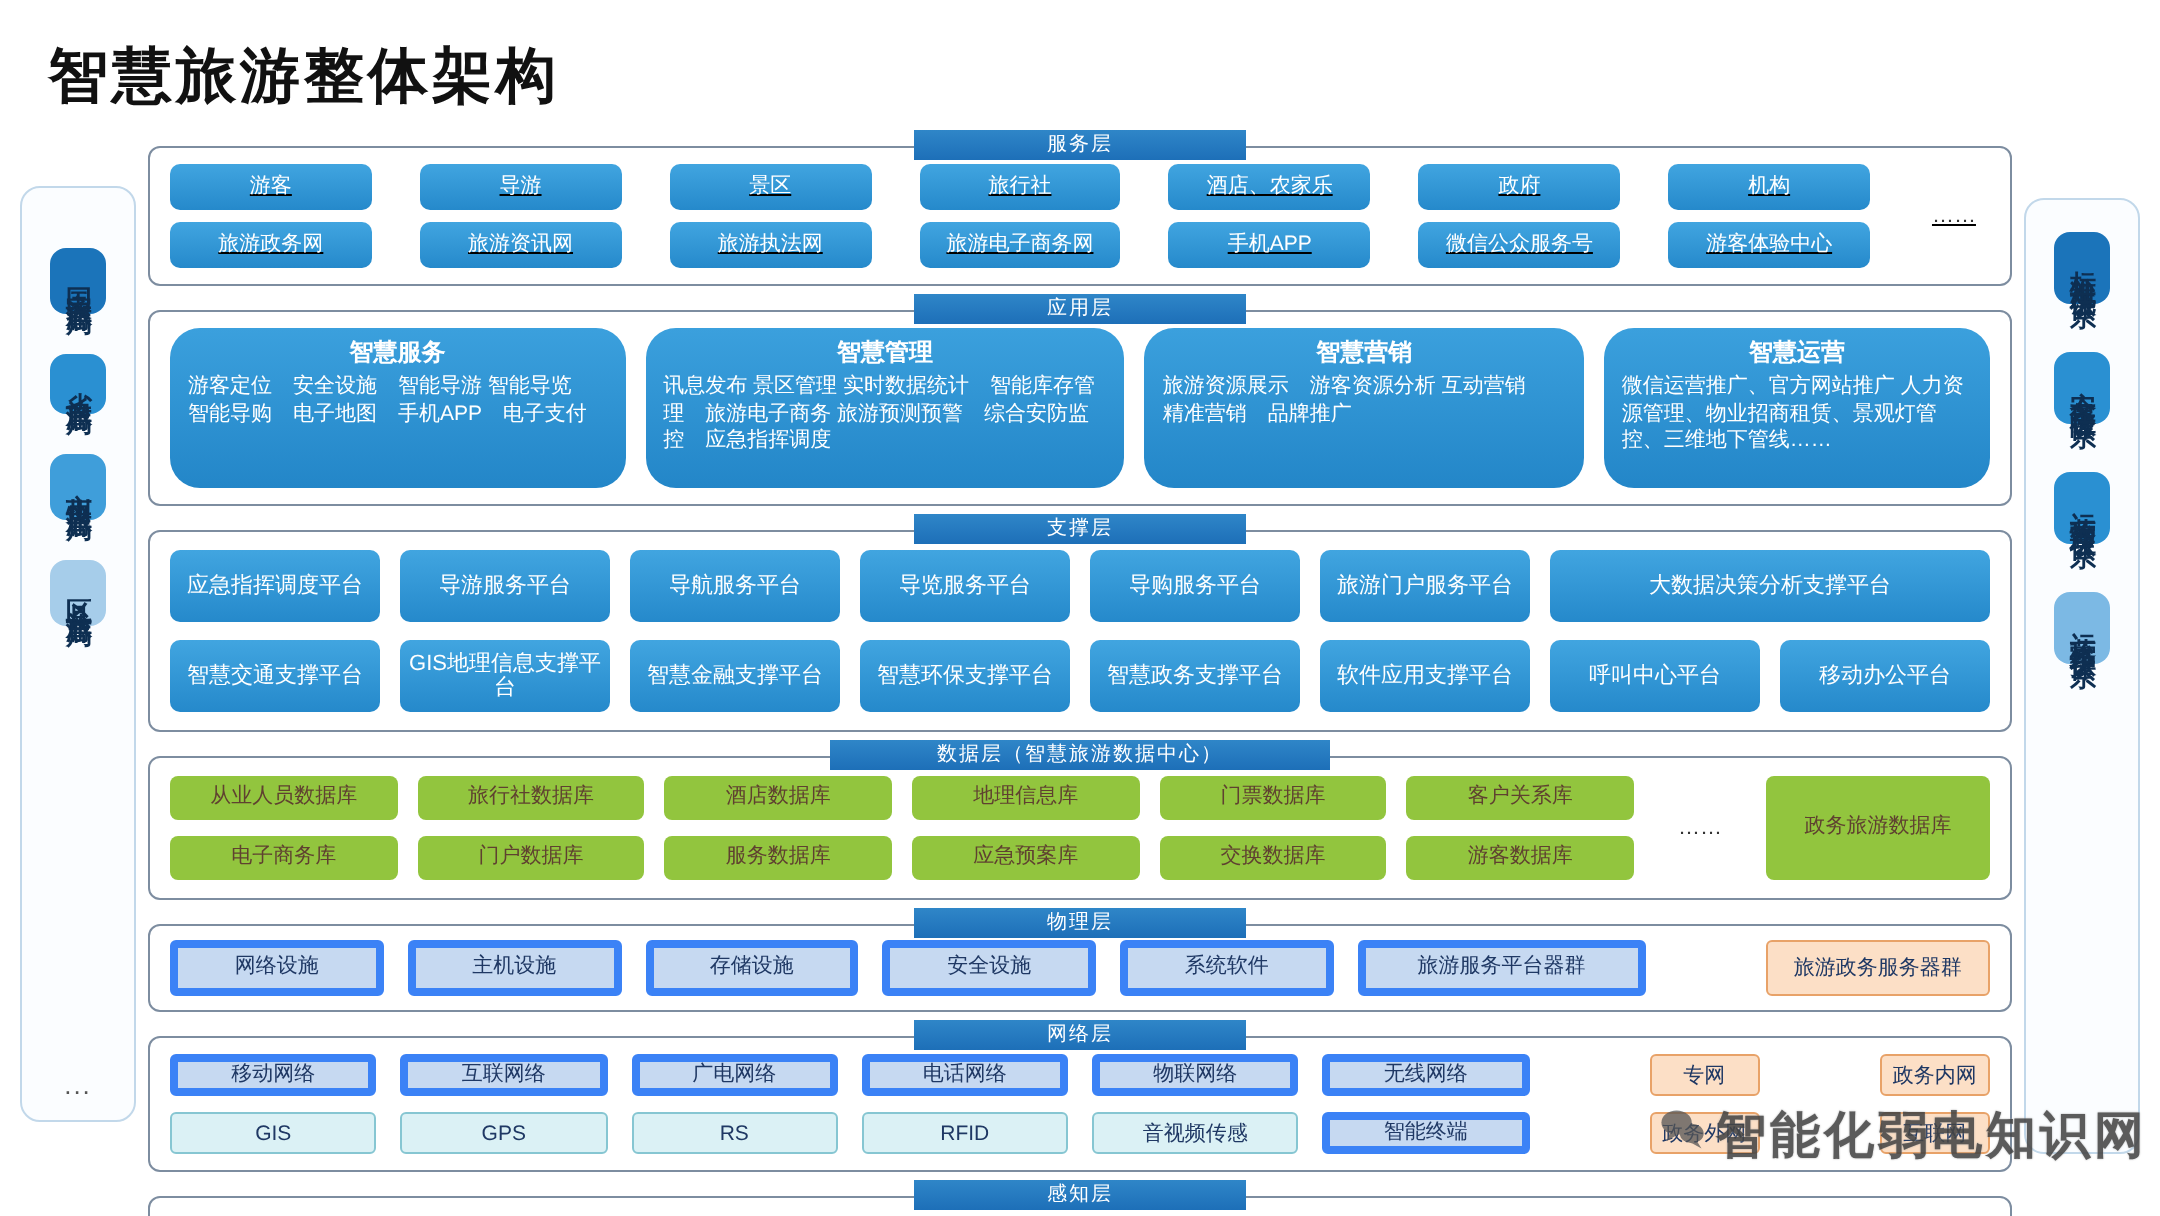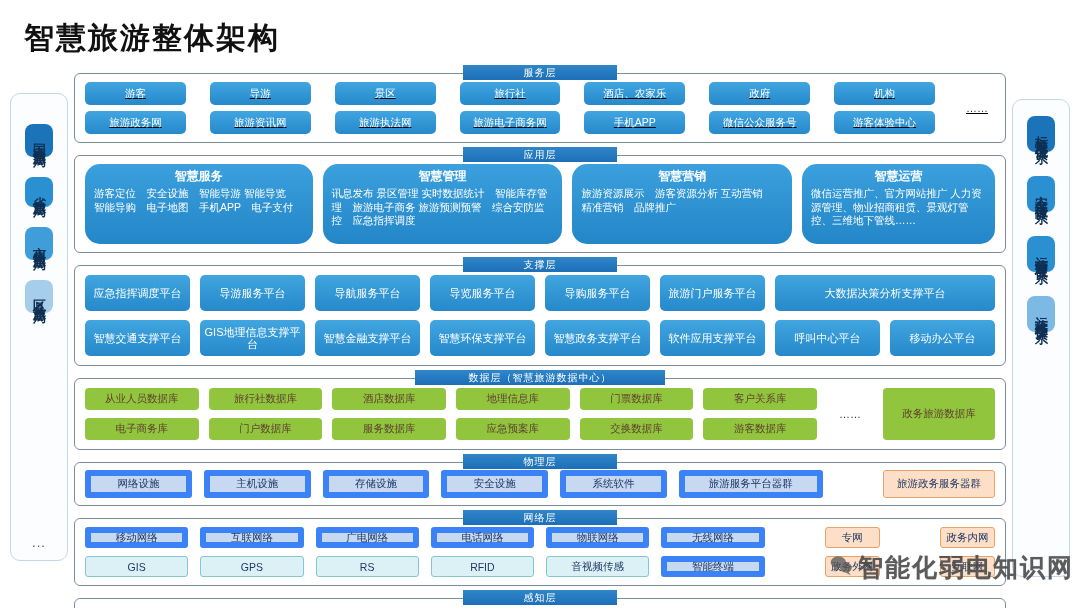--- a/index.html
+++ b/index.html
@@ -20,21 +20,21 @@
   .v1 { background:#1b74ba; } .v2 { background:#2a90d2; } .v3 { background:#3f9eda; }
   .v4 { background:#a6cdea; } .v5 { background:#2a90d2; } .v6 { background:#7cb9e4; }
   .side-more { margin-top:auto; color:#555; font-size:13px; letter-spacing:1px; }
 
   
   .main-col { flex:1 1 auto; min-width:0; }
   .layer-section { position:relative; background:#fff; border:1.4px solid #7d8da0;
     border-radius:6px; margin-top:12px; }
   .tab { position:absolute; top:-9px; left:50%; transform:translateX(-50%); z-index:3;
     background:linear-gradient(#2f86c8,#1d6fb8); color:#fff; font-size:10px; line-height:15px;
-    height:15px; width:154px; text-align:center; letter-spacing:1px; }
+    height:15px; width:166px; text-align:center; letter-spacing:1px; }
   .tab.wide { width:250px; }
 
   .bluebox { background:linear-gradient(#41a5e0,#2589cb); color:#fff; border-radius:5px;
     display:flex; align-items:center; justify-content:center; text-align:center;
     font-size:10.5px; line-height:1.1; padding:1px 3px; overflow:hidden; }
   .dots { display:flex; align-items:center; justify-content:center; color:#333; font-size:11px; }
 
   .service-grid { display:grid; grid-template-columns:repeat(7,1fr) 36px; gap:6px 24px;
     padding:8px 10px; grid-auto-rows:23px;text-decoration:underline; }
 
@@ -51,21 +51,21 @@
   .span2 { grid-column:7/9; }
 
   .data-grid { display:grid; grid-template-columns:repeat(6,1fr) 46px 112px; gap:8px 10px;
     padding:9px 10px; grid-auto-rows:22px; }
   .greenbox { background:#92c53e; color:#5f4130; border-radius:4px; display:flex;
     align-items:center; justify-content:center; text-align:center; font-size:10.5px;
     line-height:1.1; padding:1px 2px; }
 
   .phys-grid { display:grid; grid-template-columns:repeat(5,1fr) 1.35fr 1.5fr; gap:8px 12px;
     padding:7px 10px; grid-auto-rows:28px; }
-  .peri { background:#c6d9f1; border:6px solid #3b82f6; color:#1f3864; border-radius:3px;
+  .peri { background:#c6d9f1; border:4px solid #3b82f6; color:#1f3864; border-radius:3px;
     display:flex; align-items:center; justify-content:center; text-align:center;
     font-size:10.5px; line-height:1.05; padding:1px 2px; }
   .cyanb { background:#dbf1f5; border:1px solid #86c6d2; color:#1f3864; border-radius:3px;
     display:flex; align-items:center; justify-content:center; 
     font-size:10.5px; padding:1px 0; }
   .orangeb { background:#fcdfc6; border:1px solid #e8a268; color:#1f3864; border-radius:3px;
     display:flex; align-items:center; justify-content:center; text-align:center;
     font-size:10.5px; padding:1px 2px;margin-left:48px; }
 
   .net-grid { display:grid; grid-template-columns:repeat(8,1fr); gap:8px 12px;

